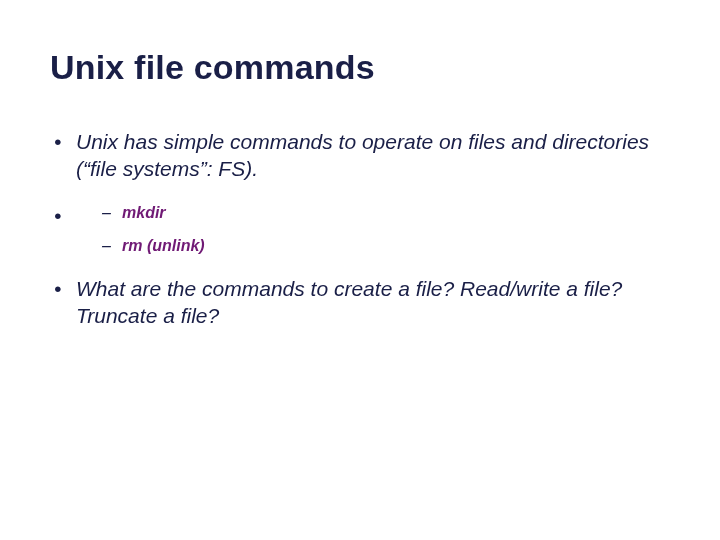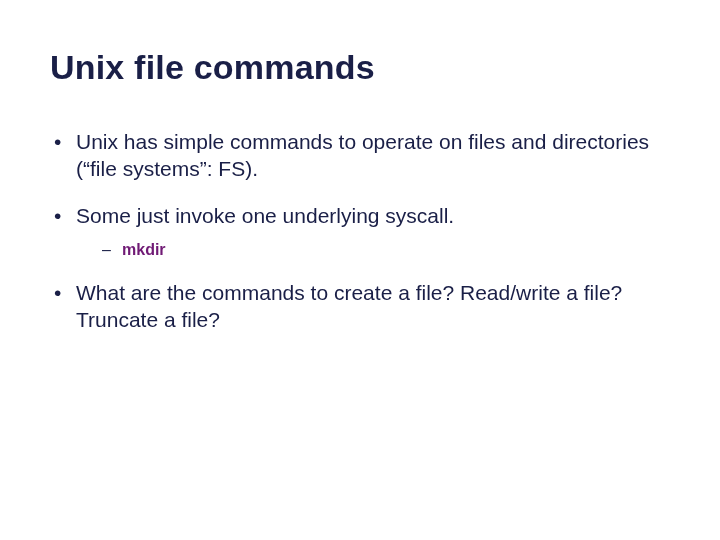--- a/index.html
+++ b/index.html
@@ -10,21 +10,21 @@
     padding: 48px 50px 40px 50px;
     position: relative;
   }
   .title {
     font-size: 34px;
     font-weight: bold;
     color: #1a1f47;
     margin-bottom: 42px;
     letter-spacing: 0.2px;
   }
-  ul.top { list-style: none; }
+  ul.top { list-style: none; font-style: italic; }
   ul.top > li {
     position: relative;
     padding-left: 26px;
     margin-bottom: 20px;
     font-size: 21px;
     color: #1a1f47;
     line-height: 1.28;
   }
   ul.top > li::before {
     content: "•";
@@ -57,22 +57,22 @@
 </head>
 <body>
 
 <div class="slide">
   <h1 class="title">Unix file commands</h1>
   <ul class="top">
     <li>
       <span>Unix has simple commands to operate on files and directories (“file systems”: FS).</span>
     </li>
     <li>
-      <span>Some just invoke one underlying syscall.</span>
       <ul class="sub">
         <li><span>mkdir</span></li>
+        <li><span>rm (unlink)</span></li>
       </ul>
     </li>
     <li>
       <span>What are the commands to create a file?  Read/write a file?  Truncate a file?</span>
     </li>
   </ul>
 </div>
 
 </body></html>

